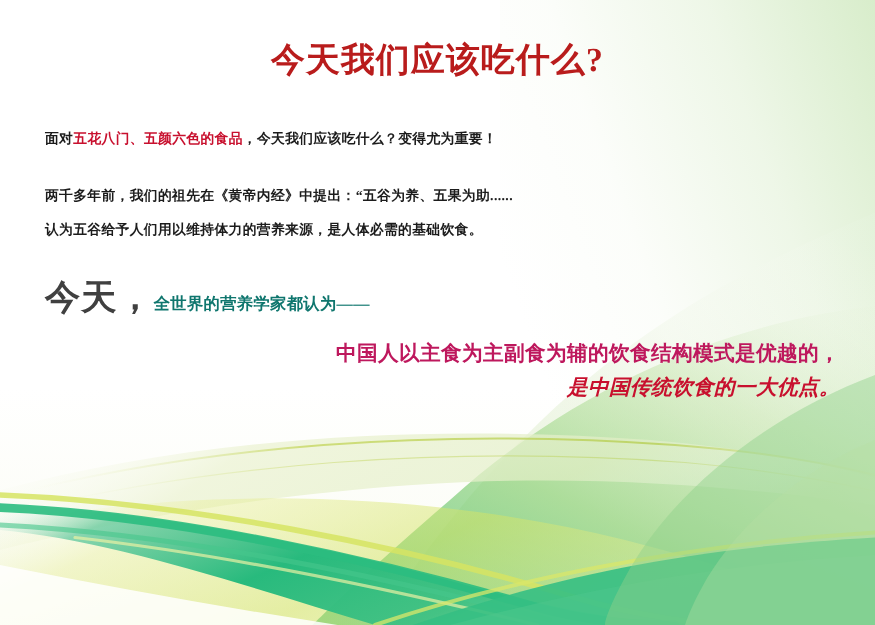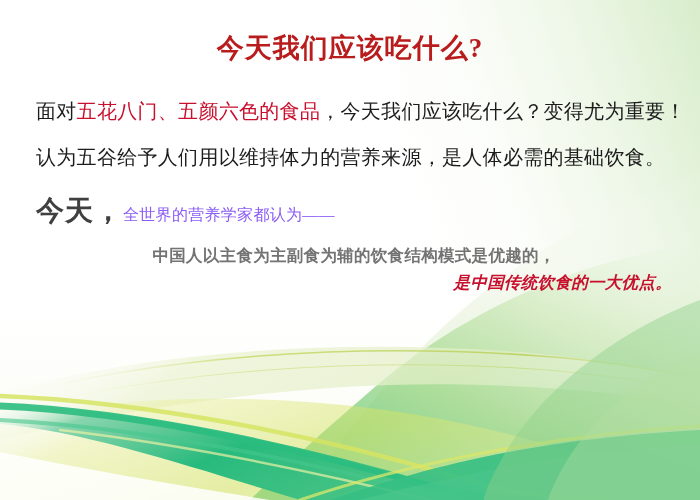--- a/index.html
+++ b/index.html
@@ -71,22 +71,22 @@
 
   .body-block {
     position: absolute;
     left: 36px;
     top: 98px;
     width: 636px;
     color: #1c1c1c;
   }
 
   .para {
-    font-size: 20px;
-    font-weight: normal;
+    font-size: 11px;
+    font-weight: bold;
     line-height: 27px;
     letter-spacing: 0.3px;
     color: #1c1c1c;
     white-space: nowrap;
   }
   .para .ln { display: block; }
 
   .p1 { margin-bottom: 19px; }
   .p2 { margin-bottom: 21px; }
 
@@ -96,36 +96,36 @@
     margin-bottom: 12px;
     white-space: nowrap;
   }
   .today-big {
     font-size: 28px;
     font-weight: bold;
     color: #404040;
     letter-spacing: 1px;
   }
   .today-rest {
-    font-size: 16px;
-    font-weight: normal;
-    color: #8b5cf6;
+    font-size: 13px;
+    font-weight: bold;
+    color: #0f766e;
     letter-spacing: 0.3px;
   }
 
   .highlight-block {
     margin-bottom: 22px;
     width: 636px;
   }
   .hl-line1 {
     display: block;
-    text-align: center;
+    text-align: right;
     font-size: 16.5px;
     font-weight: bold;
-    color: #737373;
+    color: #be185d;
     line-height: 27px;
     letter-spacing: 0.3px;
     white-space: nowrap;
   }
   .hl-line2 {
     display: block;
     text-align: right;
     font-size: 16.5px;
     font-weight: bold;
     color: #c8102e;
@@ -226,20 +226,21 @@
 
     <div class="title">今天我们应该吃什么?</div>
 
     <div class="body-block">
 
       <div class="para p1">
         <span>面对</span><span class="red">五花八门、五颜六色的食品</span><span>，今天我们应该吃什么？变得尤为重要！</span>
       </div>
 
       <div class="para p2">
+        <span class="ln">两千多年前，我们的祖先在《黄帝内经》中提出：“五谷为养、五果为助......</span>
         <span class="ln">认为五谷给予人们用以维持体力的营养来源，是人体必需的基础饮食。</span>
       </div>
 
       <div class="today-line">
         <span class="today-big">今天，</span><span class="today-rest">全世界的营养学家都认为——</span>
       </div>
 
       <div class="highlight-block">
         <span class="hl-line1">中国人以主食为主副食为辅的饮食结构模式是优越的，</span>
         <span class="hl-line2">是中国传统饮食的一大优点。</span>

